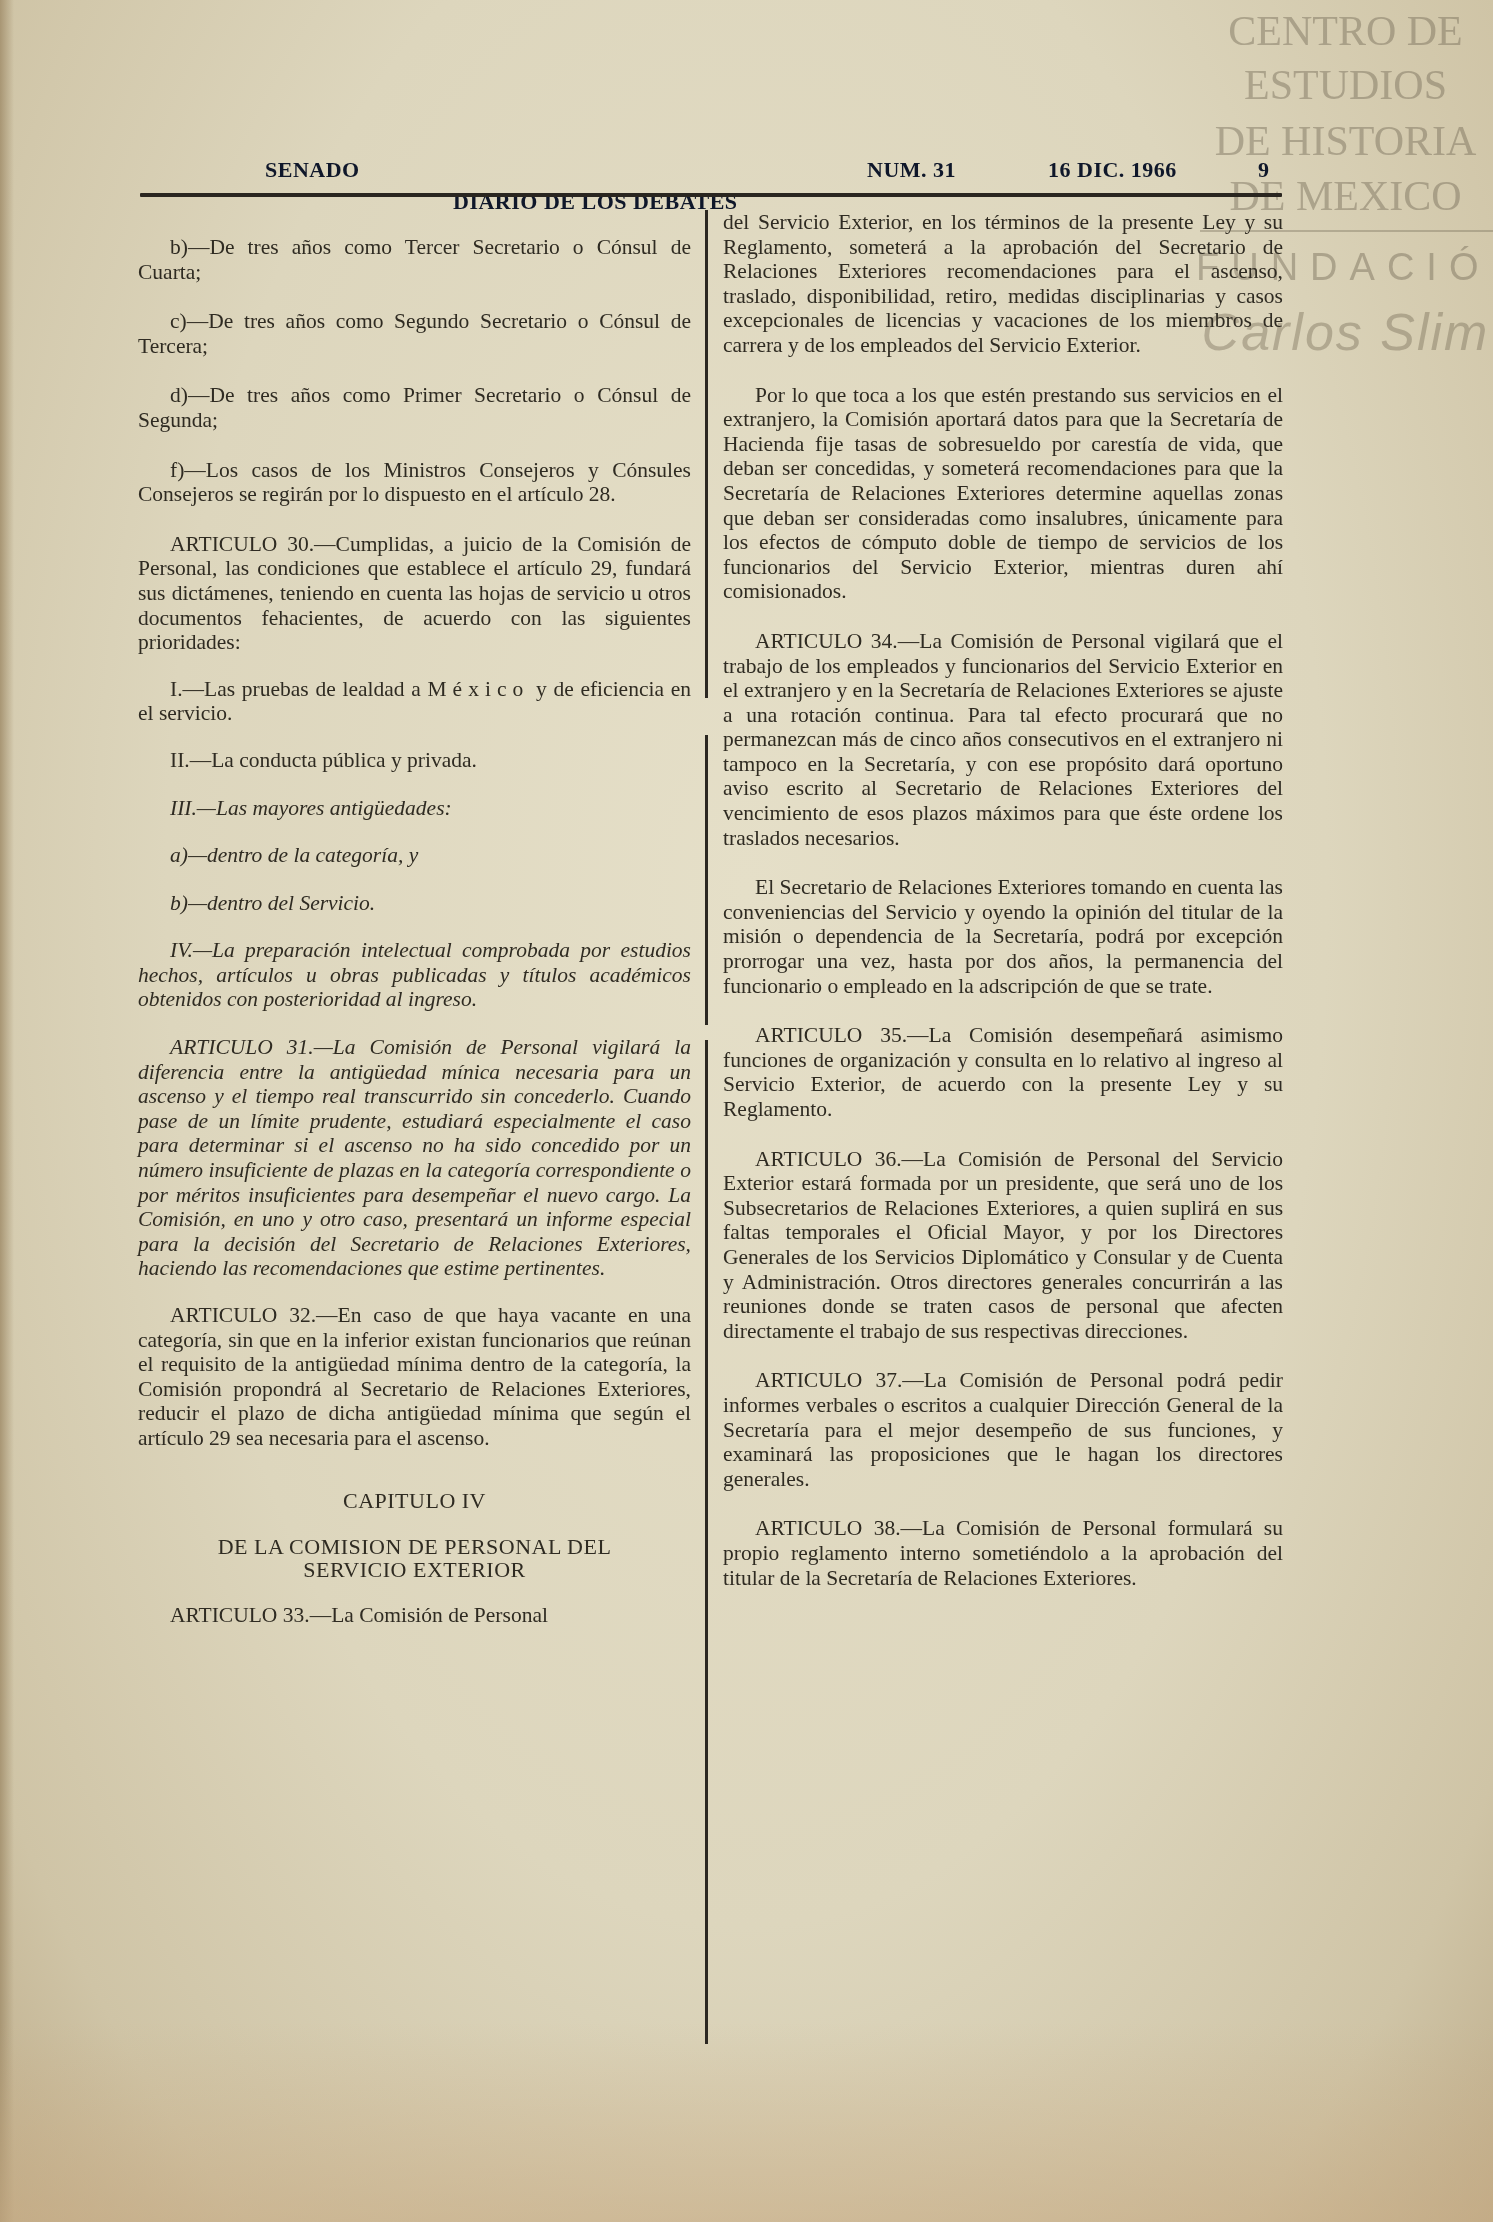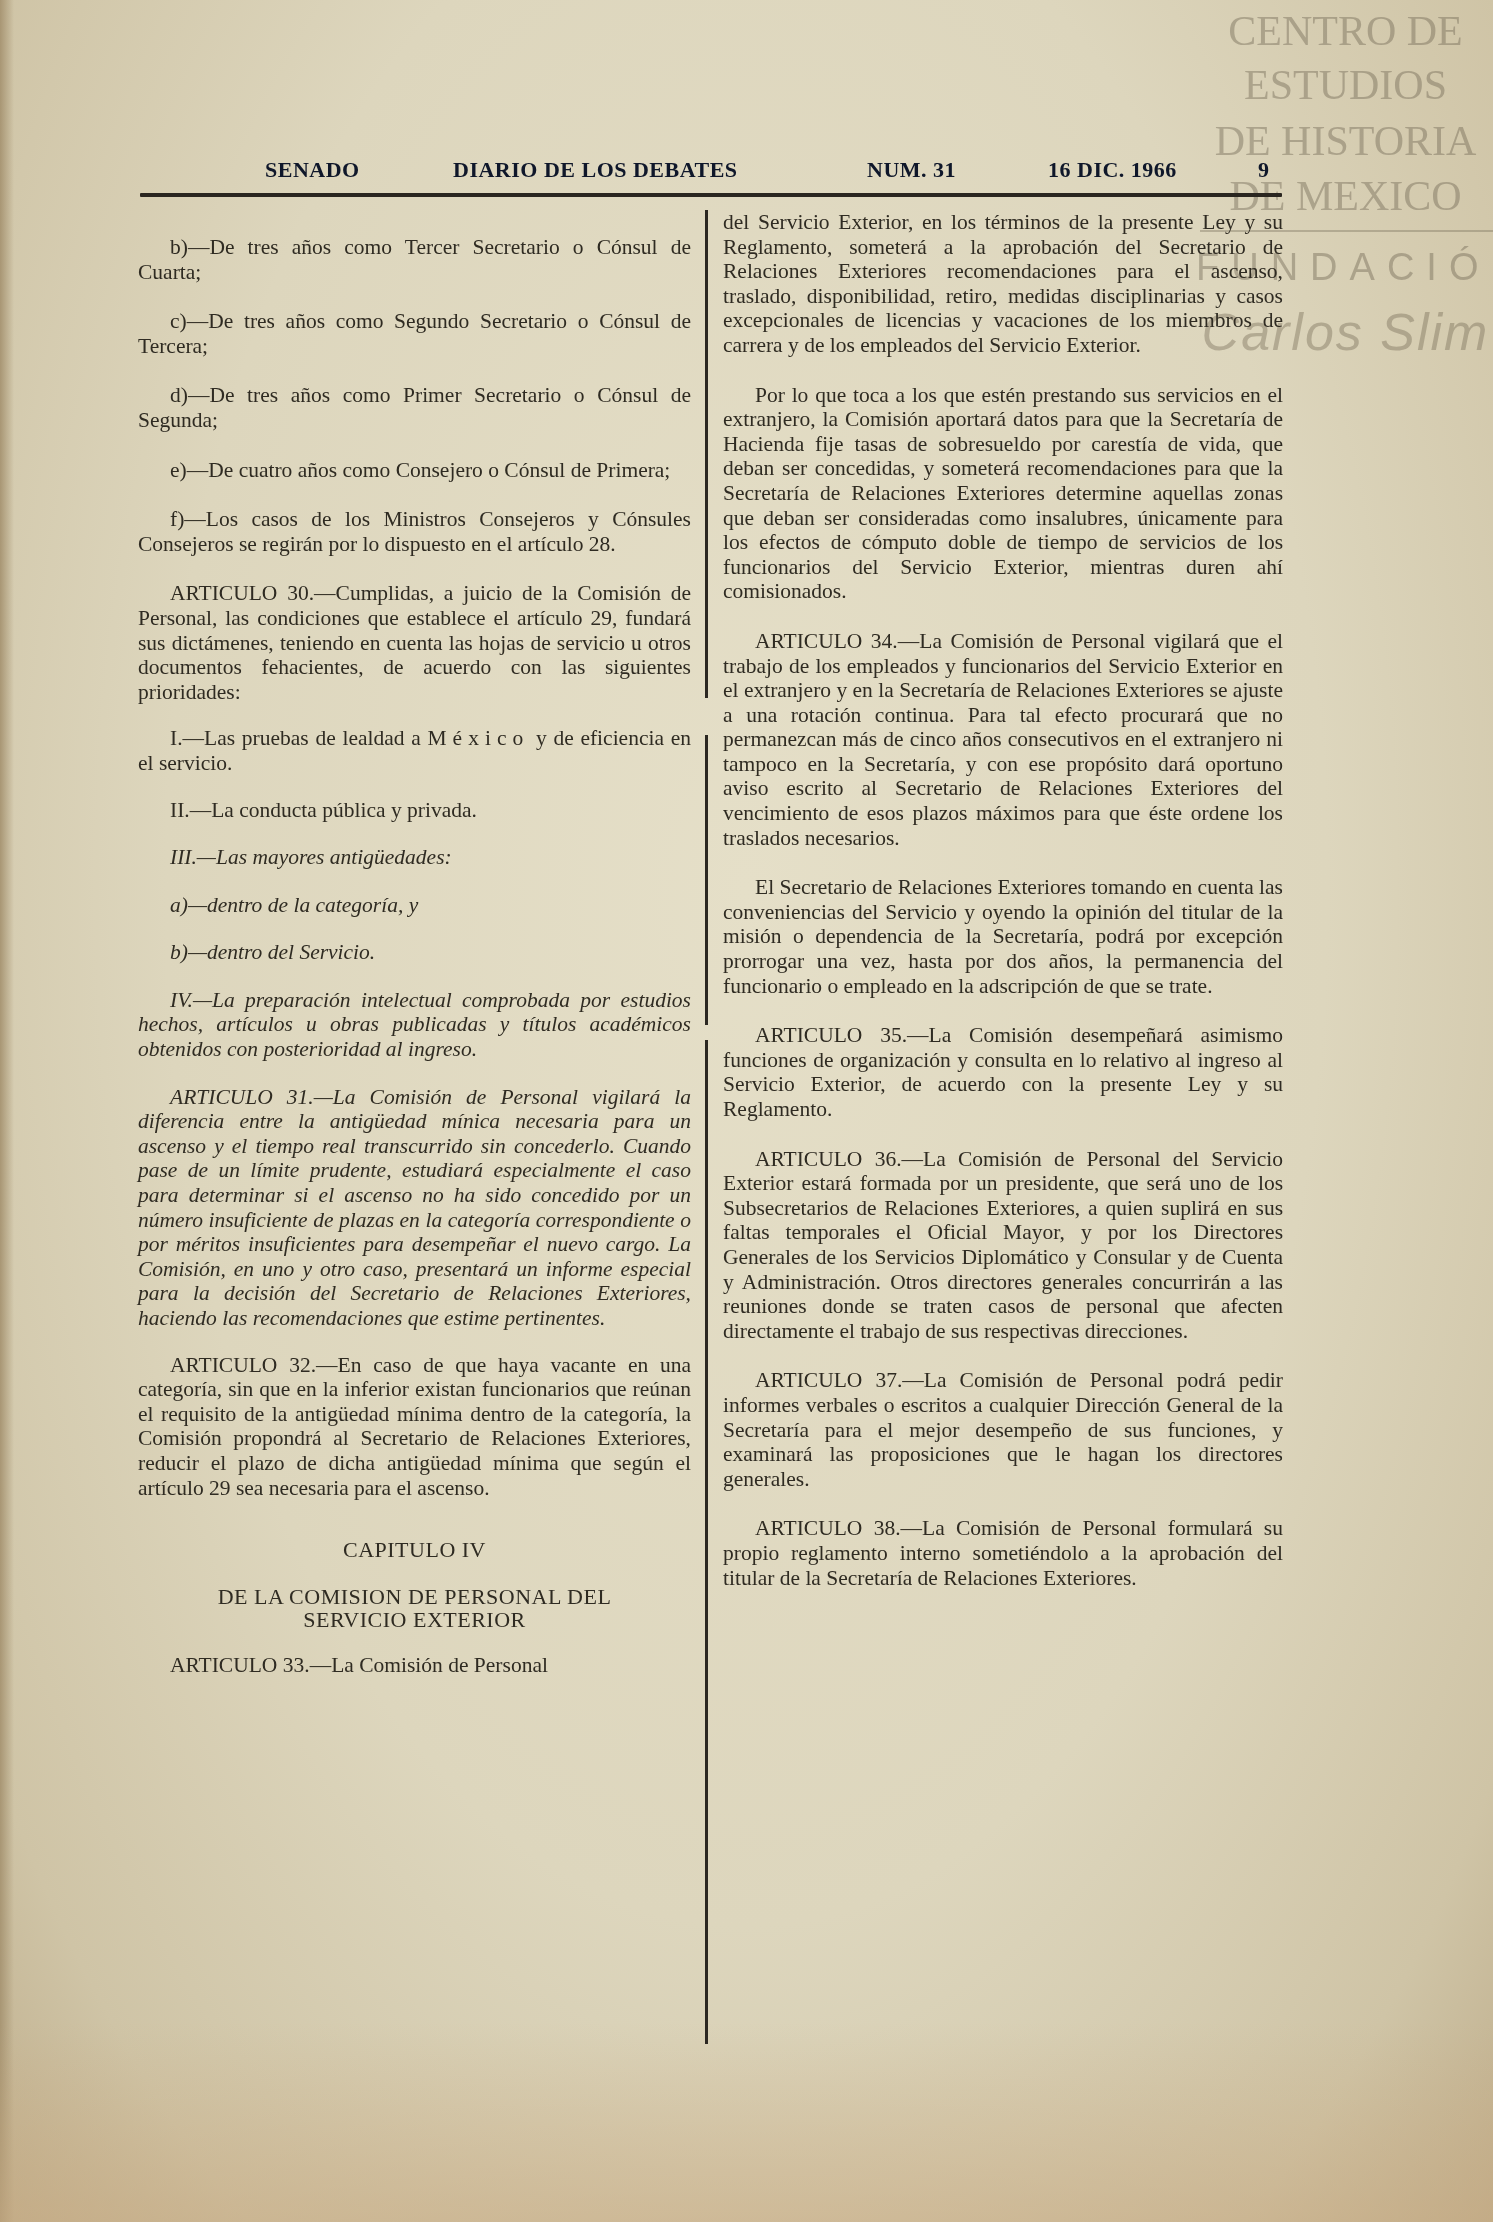--- a/index.html
+++ b/index.html
@@ -13,21 +13,21 @@
   .edge-left { position: absolute; left: 0; top: 0; width: 14px; height: 2222px;
     background: linear-gradient(90deg, #a89674, rgba(190,175,140,0)); }
   .edge-bottom { position: absolute; left: 0; bottom: 0; width: 1493px; height: 200px;
     background: linear-gradient(0deg, rgba(200,170,130,0.55), rgba(220,210,180,0)); }
 
   
   .running-head { position: absolute; top: 157px; left: 265px; width: 1010px; height: 30px;
     font-family: "Liberation Serif", serif; font-weight: bold; font-size: 22px; letter-spacing: 0.5px; color: #0f172a; }
   .running-head span { position: absolute; top: 0; white-space: nowrap; }
   .rh-senado { left: 0; }
-  .rh-diario { left: 188px; }
+  .rh-diario { left: 188px; margin-top: 32px; }
   .rh-num { left: 602px; }
   .rh-date { left: 783px; }
   .rh-page { left: 993px; }
   .head-rule { position: absolute; top: 193px; left: 140px; width: 1142px; height: 4px;
     background: #2a2620; border-radius: 1px; }
 
   
   .watermark { position: absolute; top: 0; left: 1190px; width: 303px; height: 370px; }
   .wm-line { position: absolute; left: 4px; width: 303px; text-align: center; color: rgba(110,100,80,0.42);
     font-family: "Liberation Serif", serif; font-size: 42px; line-height: 1; white-space: nowrap; }
@@ -85,21 +85,20 @@
   <div class="head-rule"></div>
 
   <div class="divider div-1"></div>
   <div class="divider div-2"></div>
   <div class="divider div-3"></div>
 
   <div class="col col-left">
     <p class="item gap-l">b)—De tres años como Tercer Secretario o Cónsul de Cuarta;</p>
     <p class="item gap-l">c)—De tres años como Segundo Secretario o Cónsul de Tercera;</p>
     <p class="item gap-l">d)—De tres años como Primer Secretario o Cónsul de Segunda;</p>
-    <p class="item gap-l">e)—De cuatro años como Consejero o Cónsul de Primera;</p>
     <p class="item gap-l">f)—Los casos de los Ministros Consejeros y Cónsules Consejeros se regirán por lo dispuesto en el artículo 28.</p>
     <p class="para gap-l">ARTICULO 30.—Cumplidas, a juicio de la Comisión de Personal, las condiciones que establece el artículo 29, fundará sus dictámenes, teniendo en cuenta las hojas de servicio u otros documentos fehacientes, de acuerdo con las siguientes prioridades:</p>
     <p class="item gap-m"><span>I.—Las pruebas de lealdad a </span><span class="spaced">México</span><span> y de eficiencia en el servicio.</span></p>
     <p class="item gap-m">II.—La conducta pública y privada.</p>
     <p class="item gap-s">III.—Las mayores antigüedades:</p>
     <p class="item gap-s">a)—dentro de la categoría, y</p>
     <p class="item gap-s">b)—dentro del Servicio.</p>
     <p class="para gap-s">IV.—La preparación intelectual comprobada por estudios hechos, artículos u obras publicadas y títulos académicos obtenidos con posterioridad al ingreso.</p>
     <p class="para gap-s">ARTICULO 31.—La Comisión de Personal vigilará la diferencia entre la antigüedad mínica necesaria para un ascenso y el tiempo real transcurrido sin concederlo. Cuando pase de un límite prudente, estudiará especialmente el caso para determinar si el ascenso no ha sido concedido por un número insuficiente de plazas en la categoría correspondiente o por méritos insuficientes para desempeñar el nuevo cargo. La Comisión, en uno y otro caso, presentará un informe especial para la decisión del Secretario de Relaciones Exteriores, haciendo las recomendaciones que estime pertinentes.</p>
     <p class="para gap-m">ARTICULO 32.—En caso de que haya vacante en una categoría, sin que en la inferior existan funcionarios que reúnan el requisito de la antigüedad mínima dentro de la categoría, la Comisión propondrá al Secretario de Relaciones Exteriores, reducir el plazo de dicha antigüedad mínima que según el artículo 29 sea necesaria para el ascenso.</p>

